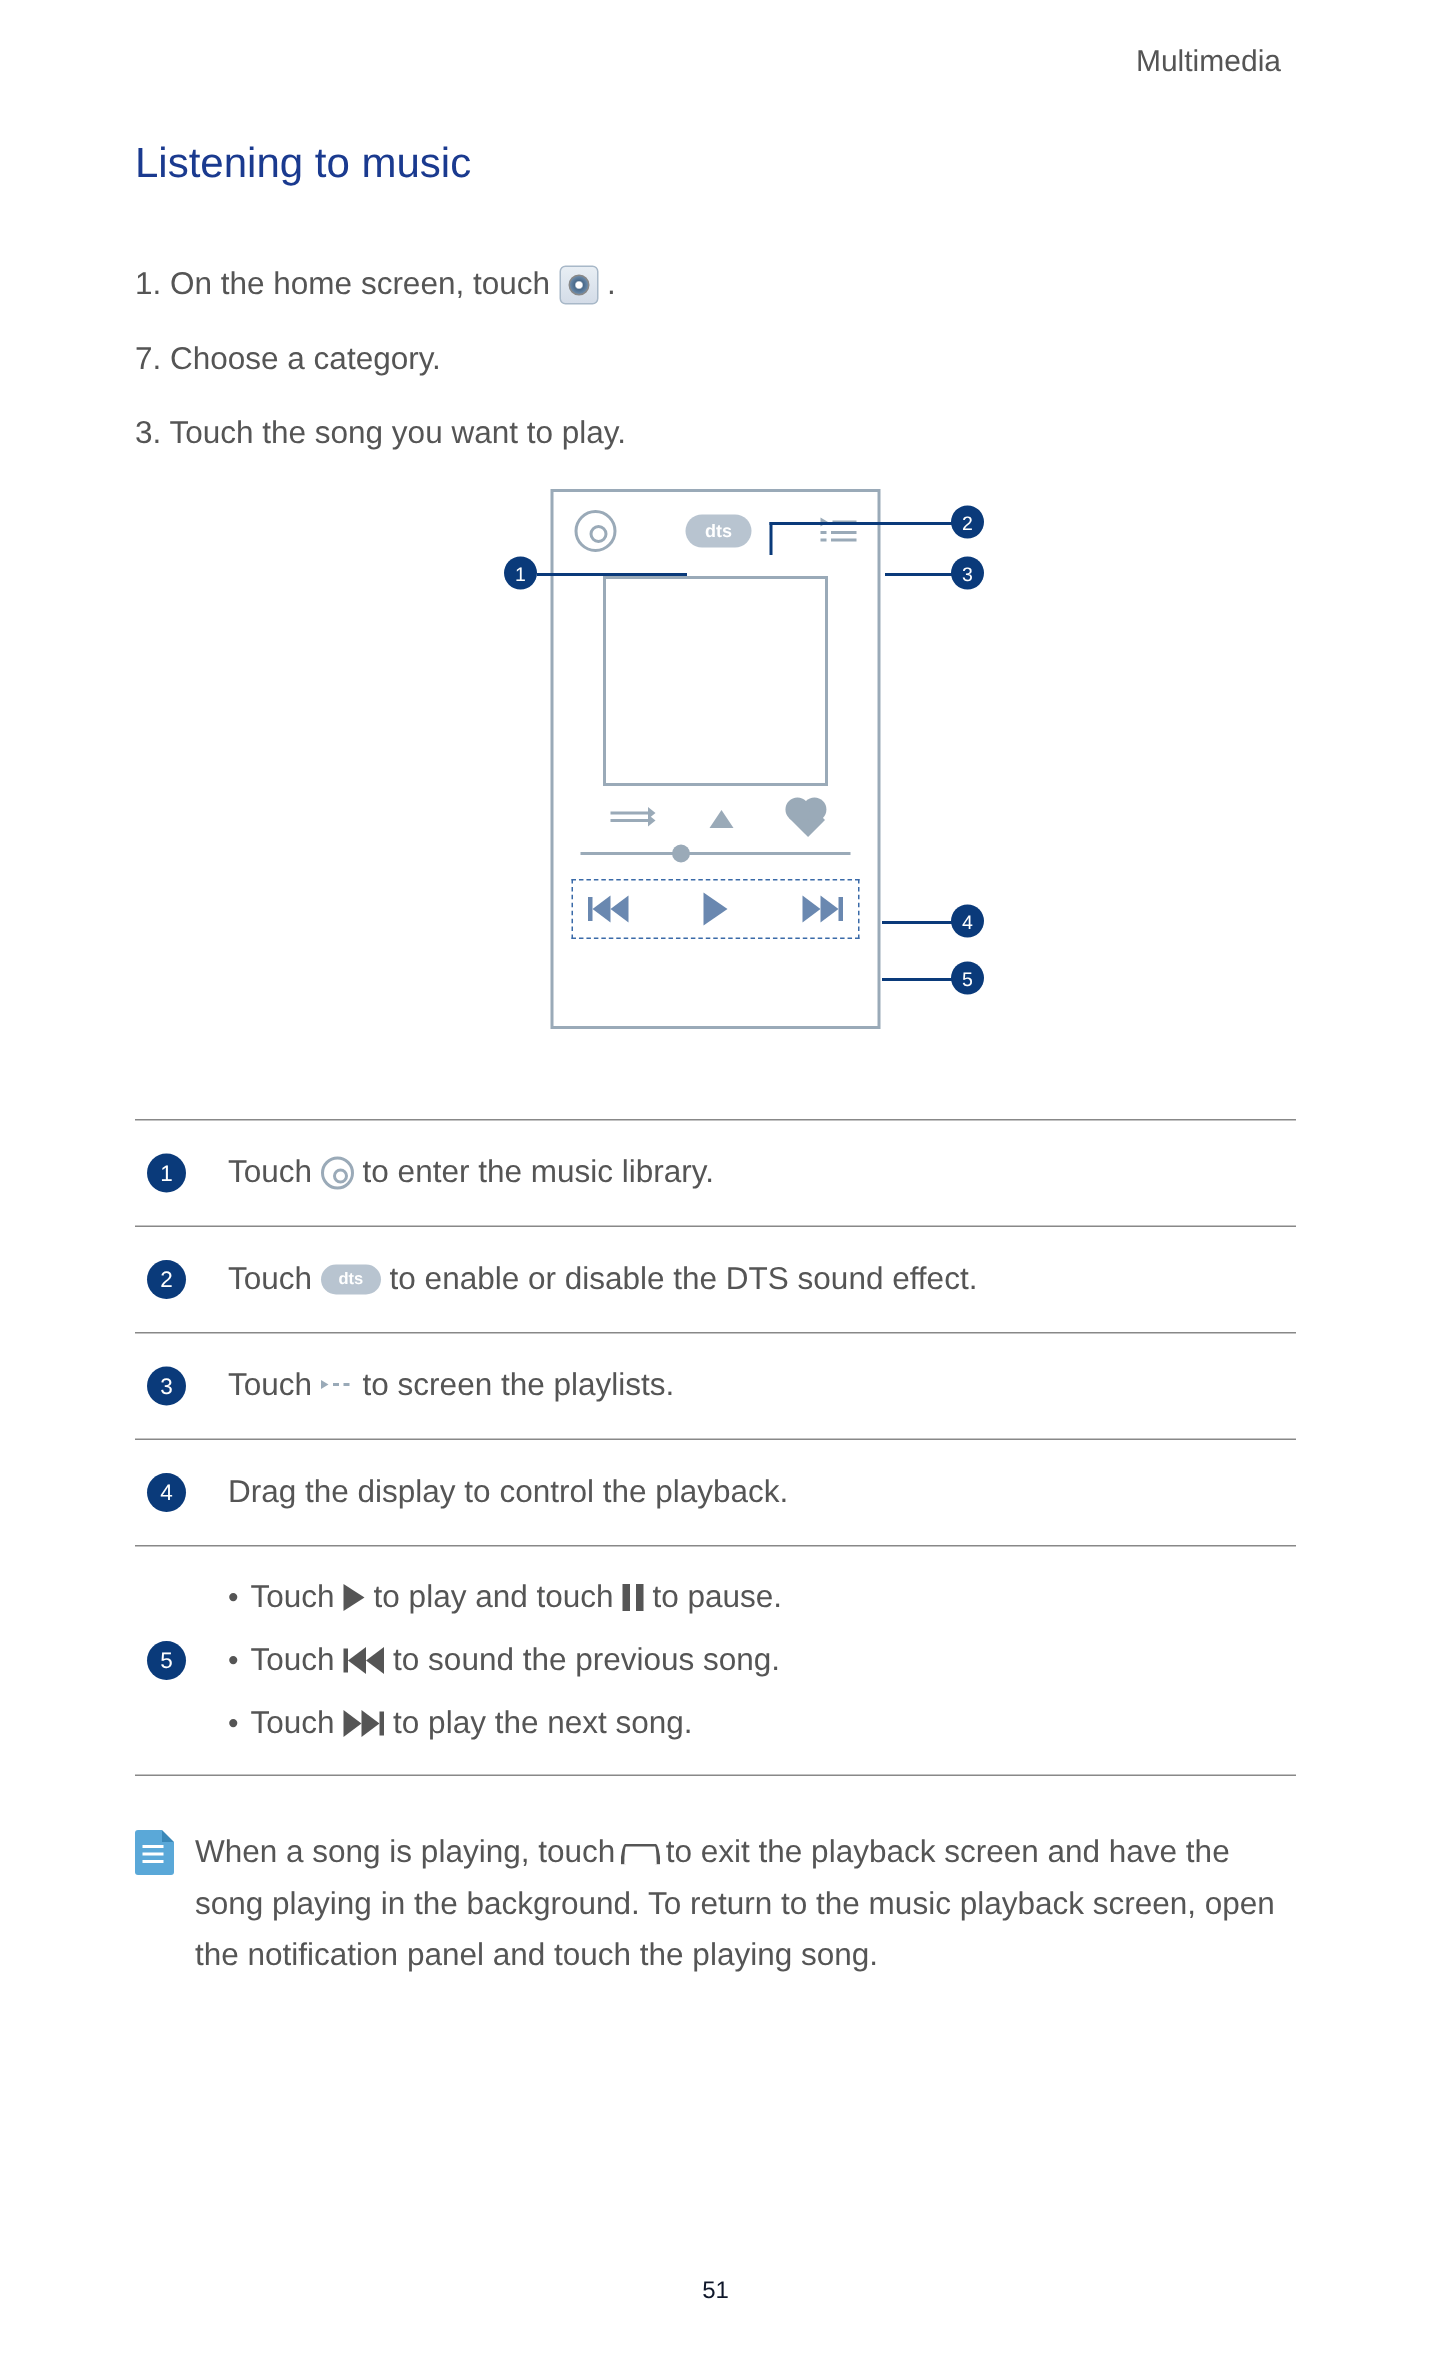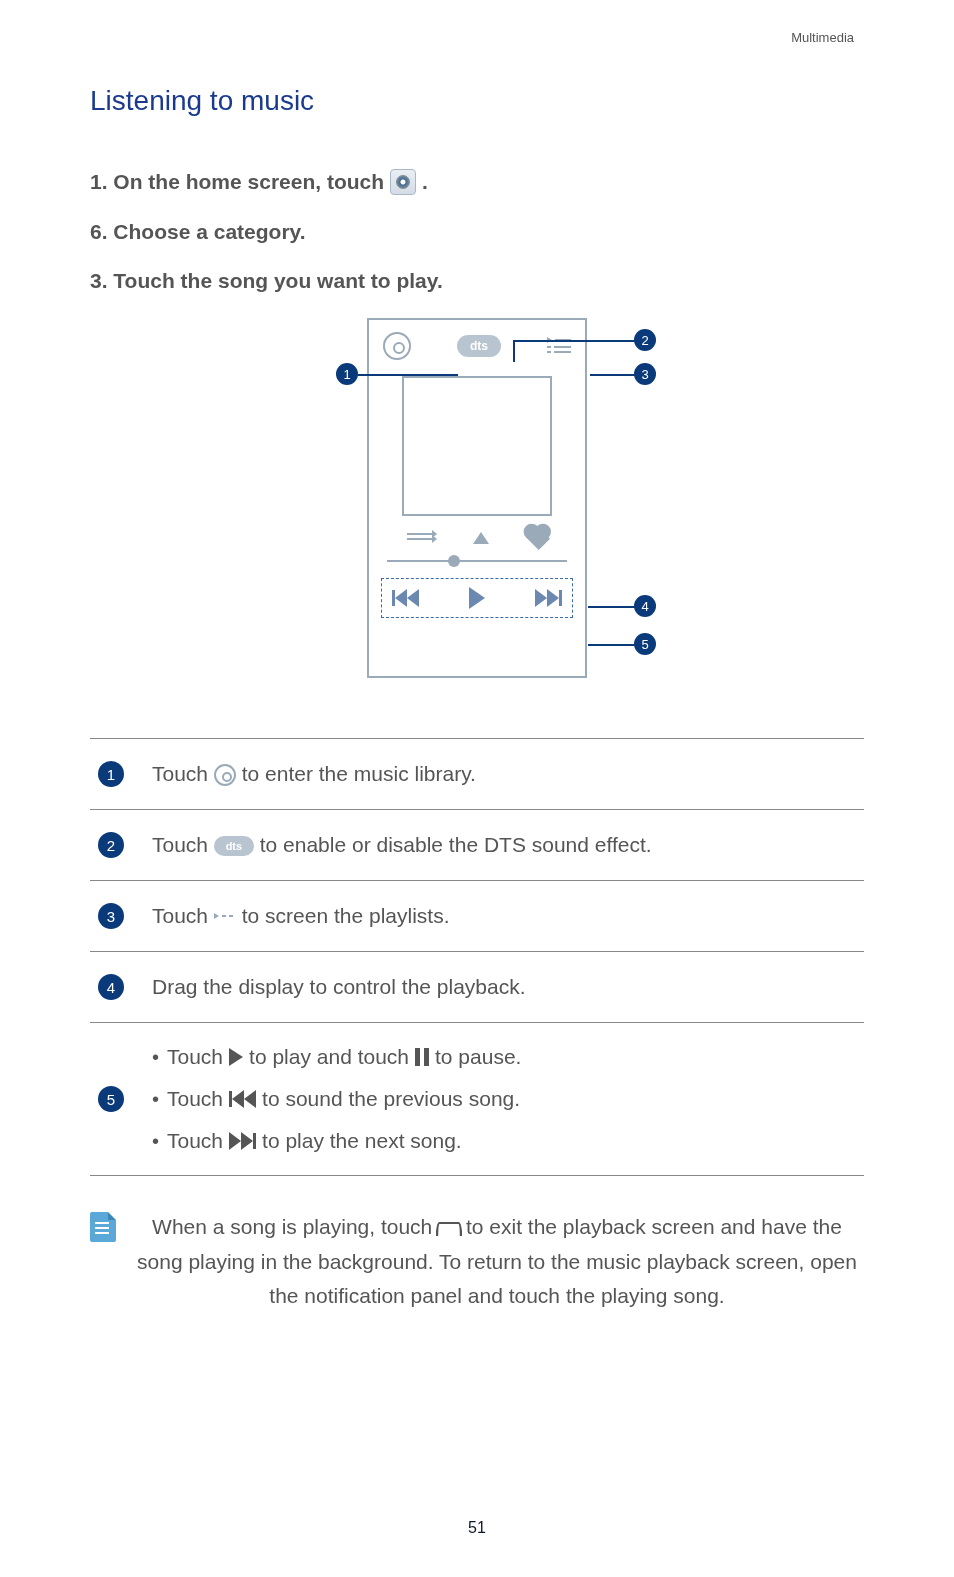--- a/index.html
+++ b/index.html
@@ -9,40 +9,39 @@
     height: 1577px;
     background: #fff;
     position: relative;
     color: #555;
   }
   .page {
     padding: 30px 90px 0 90px;
   }
   .header-label {
     text-align: right;
-    font-size: 13px;
+    font-size: 20px;
     color: #555;
     margin-bottom: 40px;
     padding-right: 10px;
   }
   .section-title {
     color: #1a3a8f;
     font-size: 28px;
     font-weight: normal;
     margin-bottom: 52px;
   }
   .step {
     font-size: 21px;
     color: #555;
     margin-bottom: 25px;
     display: flex;
     align-items: center;
     flex-wrap: wrap;
     gap: 6px;
-    font-weight: bold;
   }
   .music-app-icon {
     display: inline-flex;
     width: 26px;
     height: 26px;
     border: 1px solid #a8b8c8;
     border-radius: 4px;
     align-items: center;
     justify-content: center;
     background: linear-gradient(#e8eef4, #d4dce8);
@@ -335,21 +334,20 @@
     width:0;height:0;
     border-left:12px solid #555;
     border-top:9px solid transparent;
     border-bottom:9px solid transparent;
   }
   
   .note {
     display: flex;
     margin-top: 34px;
     gap: 14px;
-    text-align: center;
   }
   .note-icon {
     width: 26px; height: 30px;
     background: #5aa8d8;
     border-radius: 2px;
     position: relative;
     flex-shrink: 0;
     margin-top: 2px;
   }
   .note-icon::before {
@@ -399,21 +397,21 @@
 
   <h2 class="section-title">Listening to music</h2>
 
   <div class="step">
     <span>1. On the home screen, touch</span>
     <span class="music-app-icon">
         <span class="disc"></span>
       </span>
     <span>.</span>
   </div>
-  <div class="step">6. Choose a category.</div>
+  <div class="step">7. Choose a category.</div>
   <div class="step">3. Touch the song you want to play.</div>
 
   <div class="diagram-wrap">
     <div class="phone">
       <div class="phone-top-row">
         <span class="lib-icon"></span>
         <span class="dts-icon">dts</span>
         <span class="playlist-icon">
           <div class="pl-row">
               <span class="arrow"></span>

